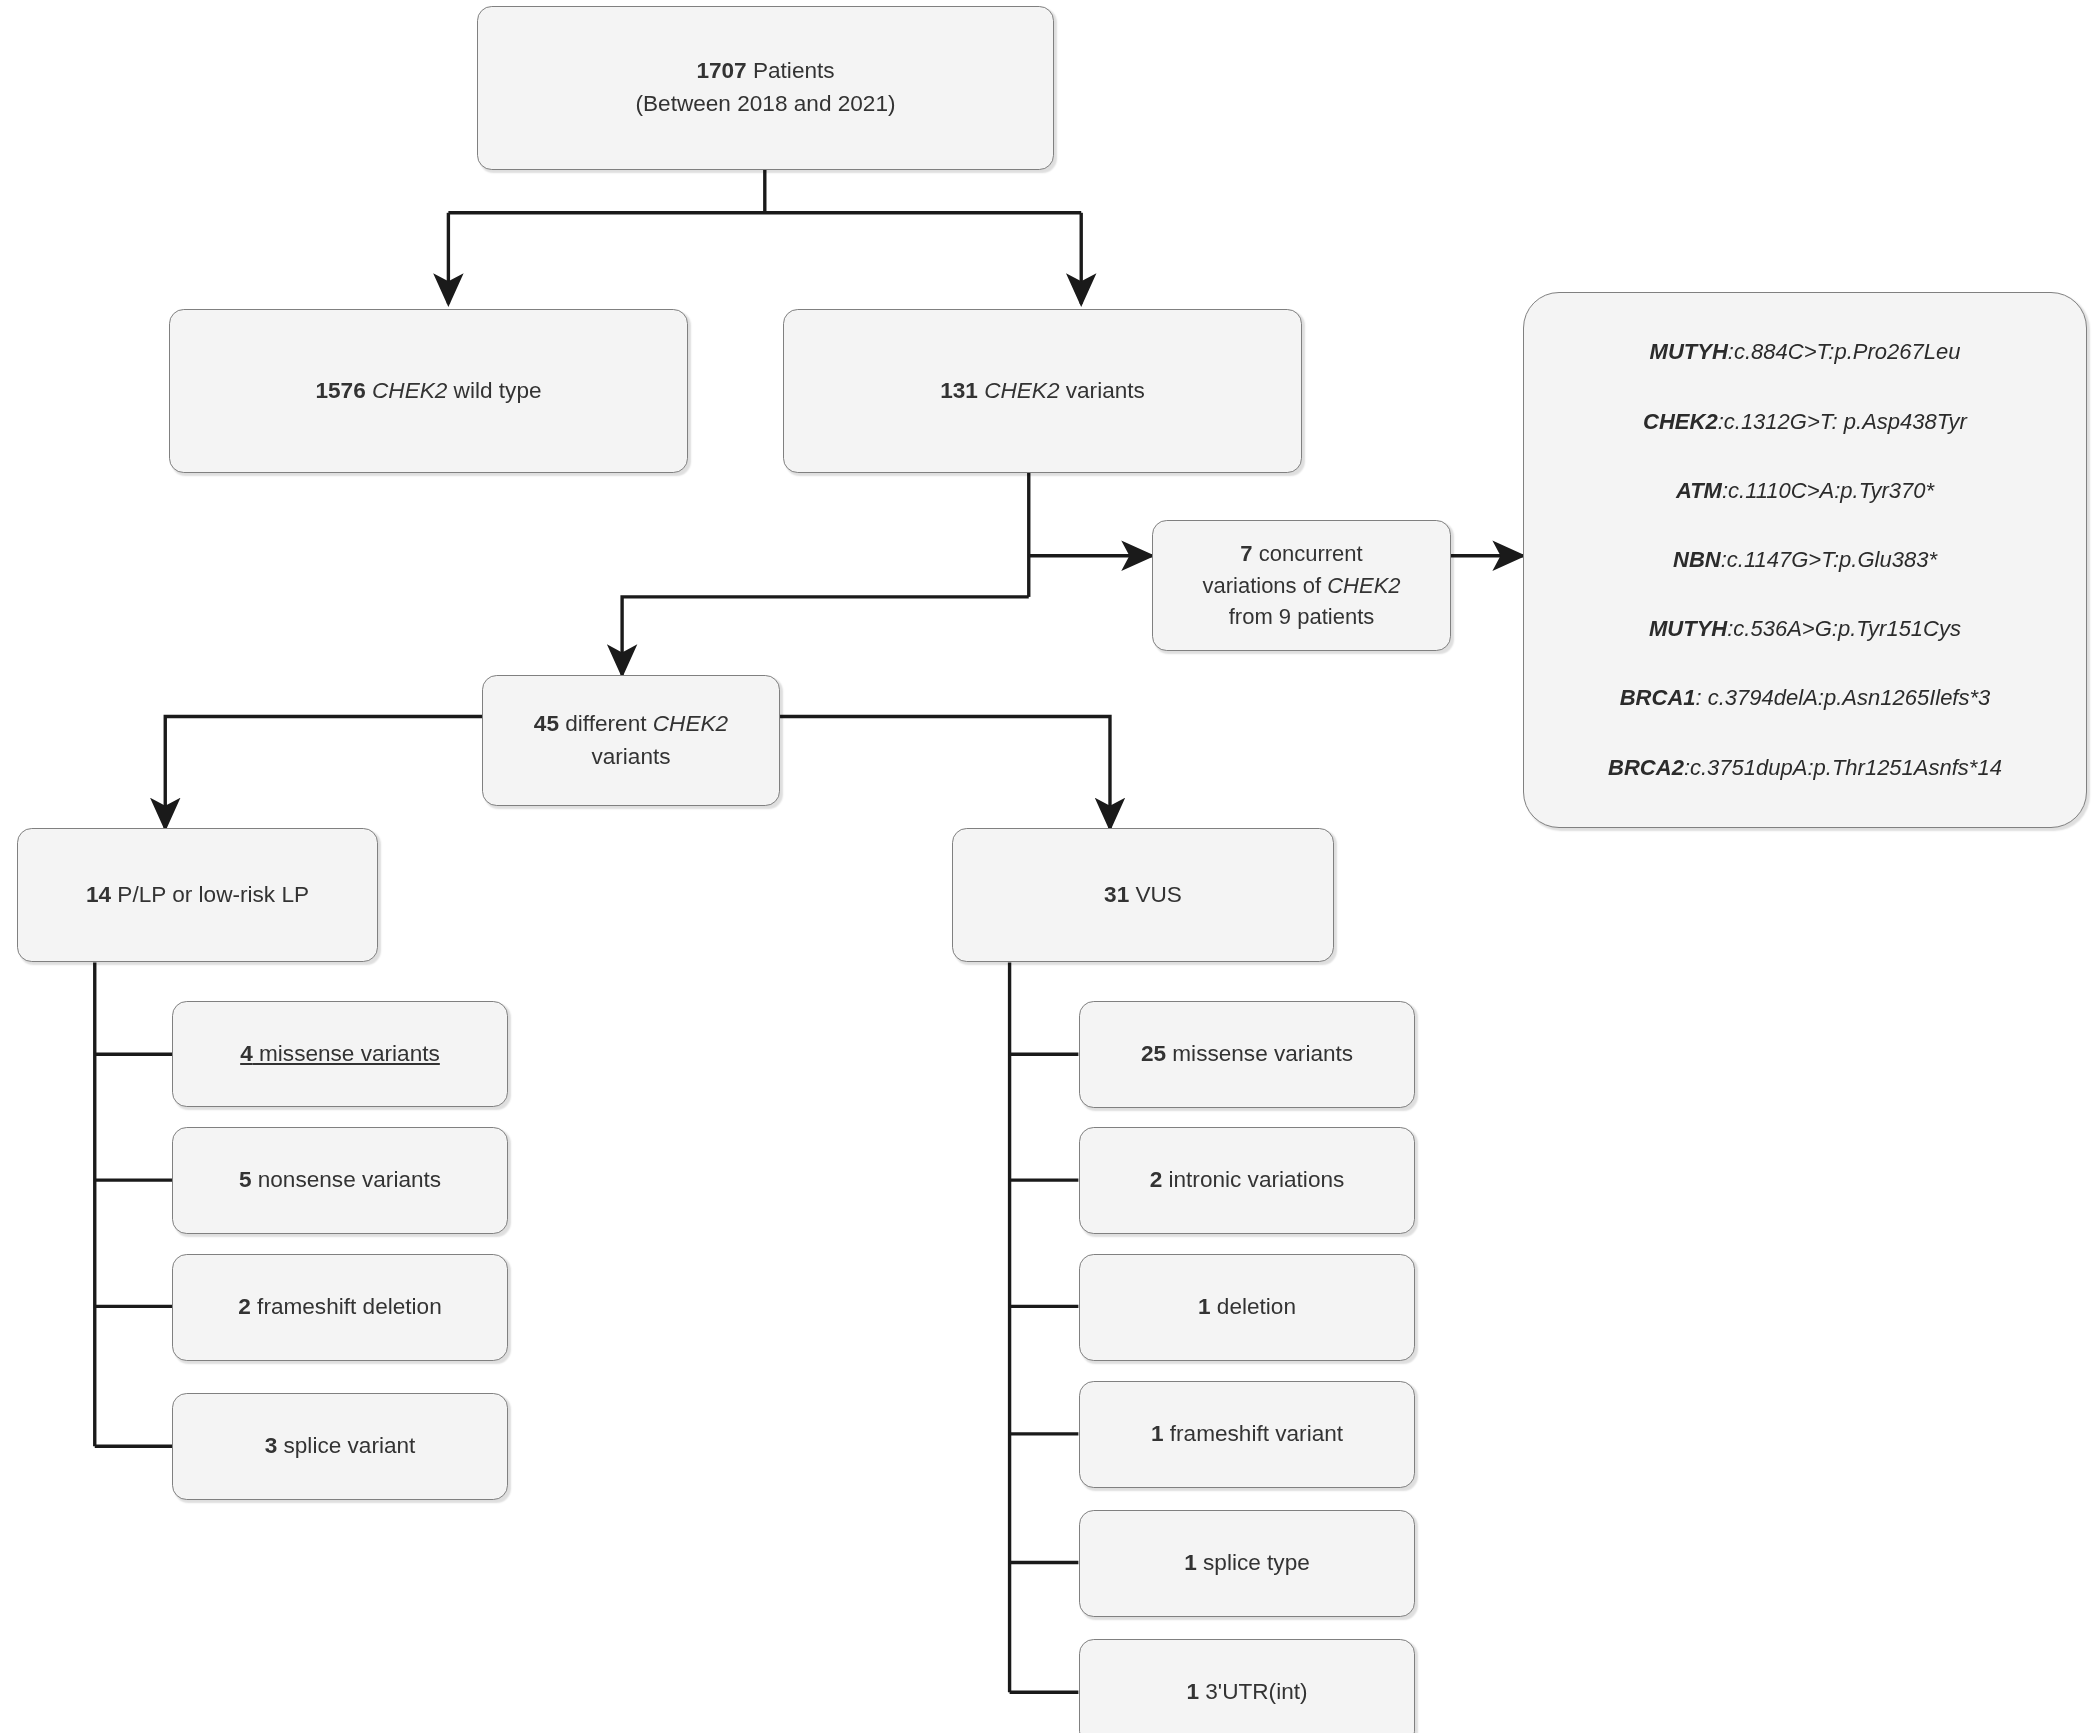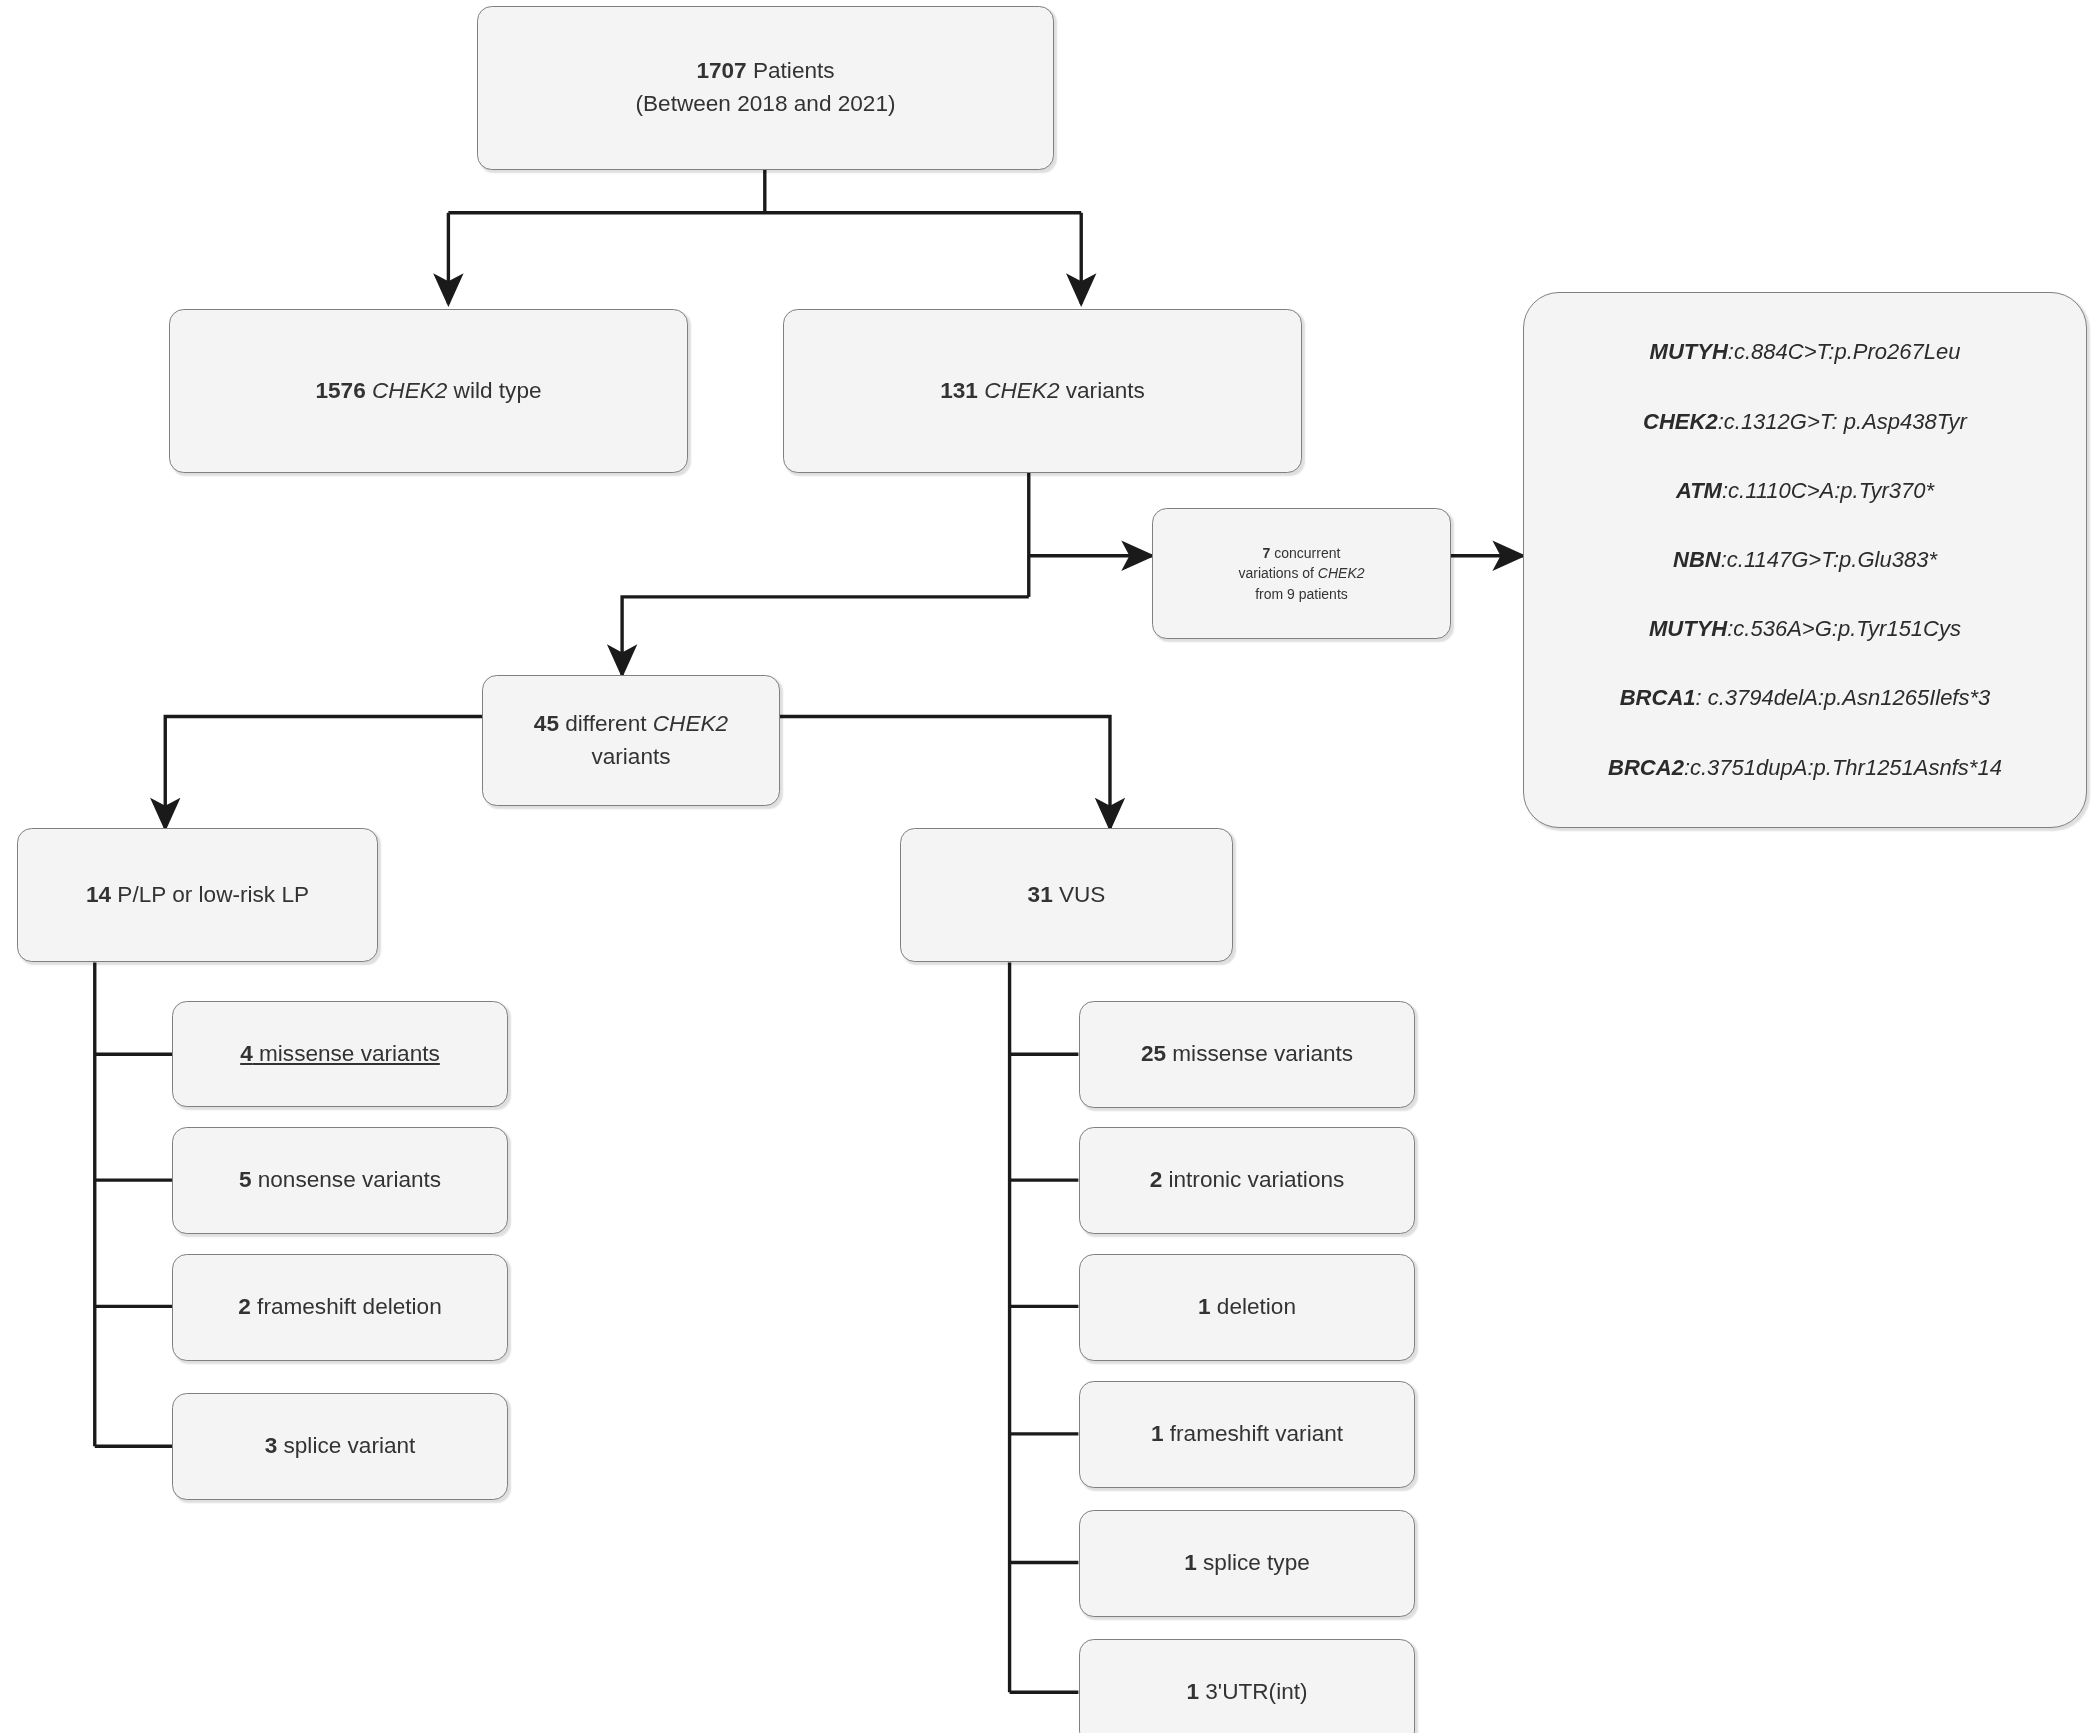--- a/index.html
+++ b/index.html
@@ -130,21 +130,21 @@
     </span>
   </div>
 
   <div class="node" style="left:783px; top:309px; width:519px; height:164px;">
     <span class="txt">
       <span class="b">131</span>
       <span class="i">CHEK2</span><span> variants</span>
     </span>
   </div>
 
-  <div class="node" style="left:1152px; top:508px; width:299px; height:131px; font-size:14px;">
+  <div class="node" style="left:1152px; top:520px; width:299px; height:131px; font-size:22px;">
     <span class="txt">
       <span class="b">7</span><span> concurrent</span><br>
       <span>variations of </span><span class="i">CHEK2</span><br>
       <span>from 9 patients</span>
     </span>
   </div>
 
   <div id="gene-panel" style="left:1523px; top:292px; width:564px; height:536px;gap:24px;">
     <div class="gene-line">
       <span class="gname">MUTYH</span><span>:c.884C&gt;T:p.Pro267Leu</span>
@@ -175,21 +175,21 @@
       <span>variants</span>
     </span>
   </div>
 
   <div class="node" style="left:17px; top:828px; width:361px; height:134px;">
     <span class="txt">
       <span class="b">14</span><span> P/LP or low-risk LP</span>
     </span>
   </div>
 
-  <div class="node" style="left:900px; top:828px; width:333px; height:134px;">
+  <div class="node" style="left:952px; top:828px; width:382px; height:134px;">
     <span class="txt">
       <span class="b">31</span><span> VUS</span>
     </span>
   </div>
 
   <div class="node" style="left:172px; top:1001px; width:336px; height:106px;text-decoration:underline;">
     <span class="txt">
       <span class="b">4</span><span> missense variants</span>
     </span>
   </div>

